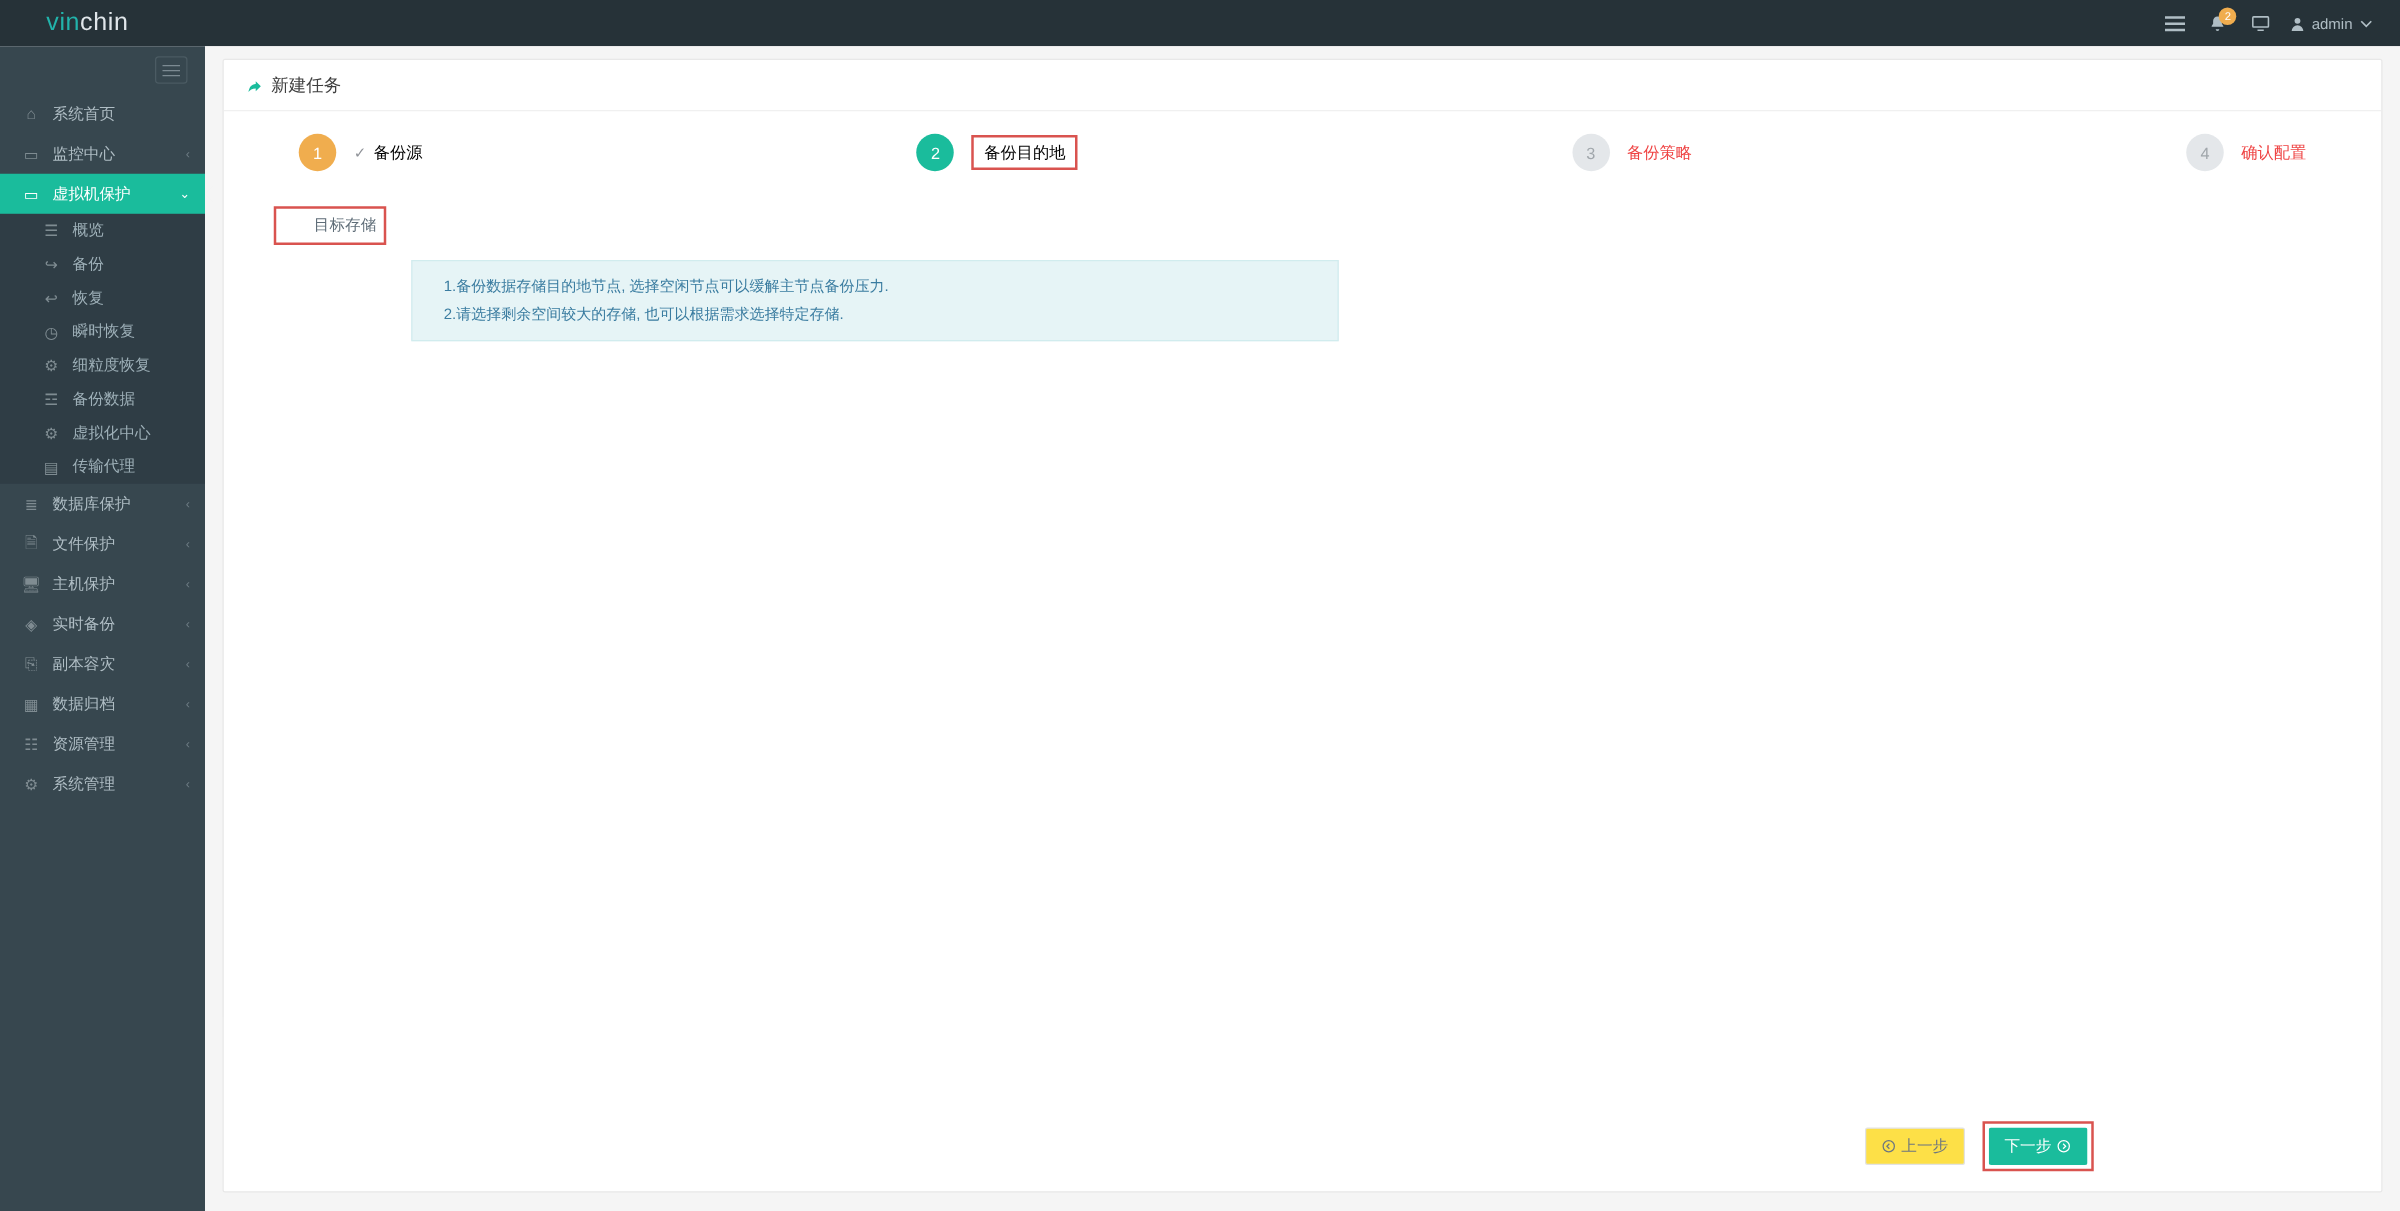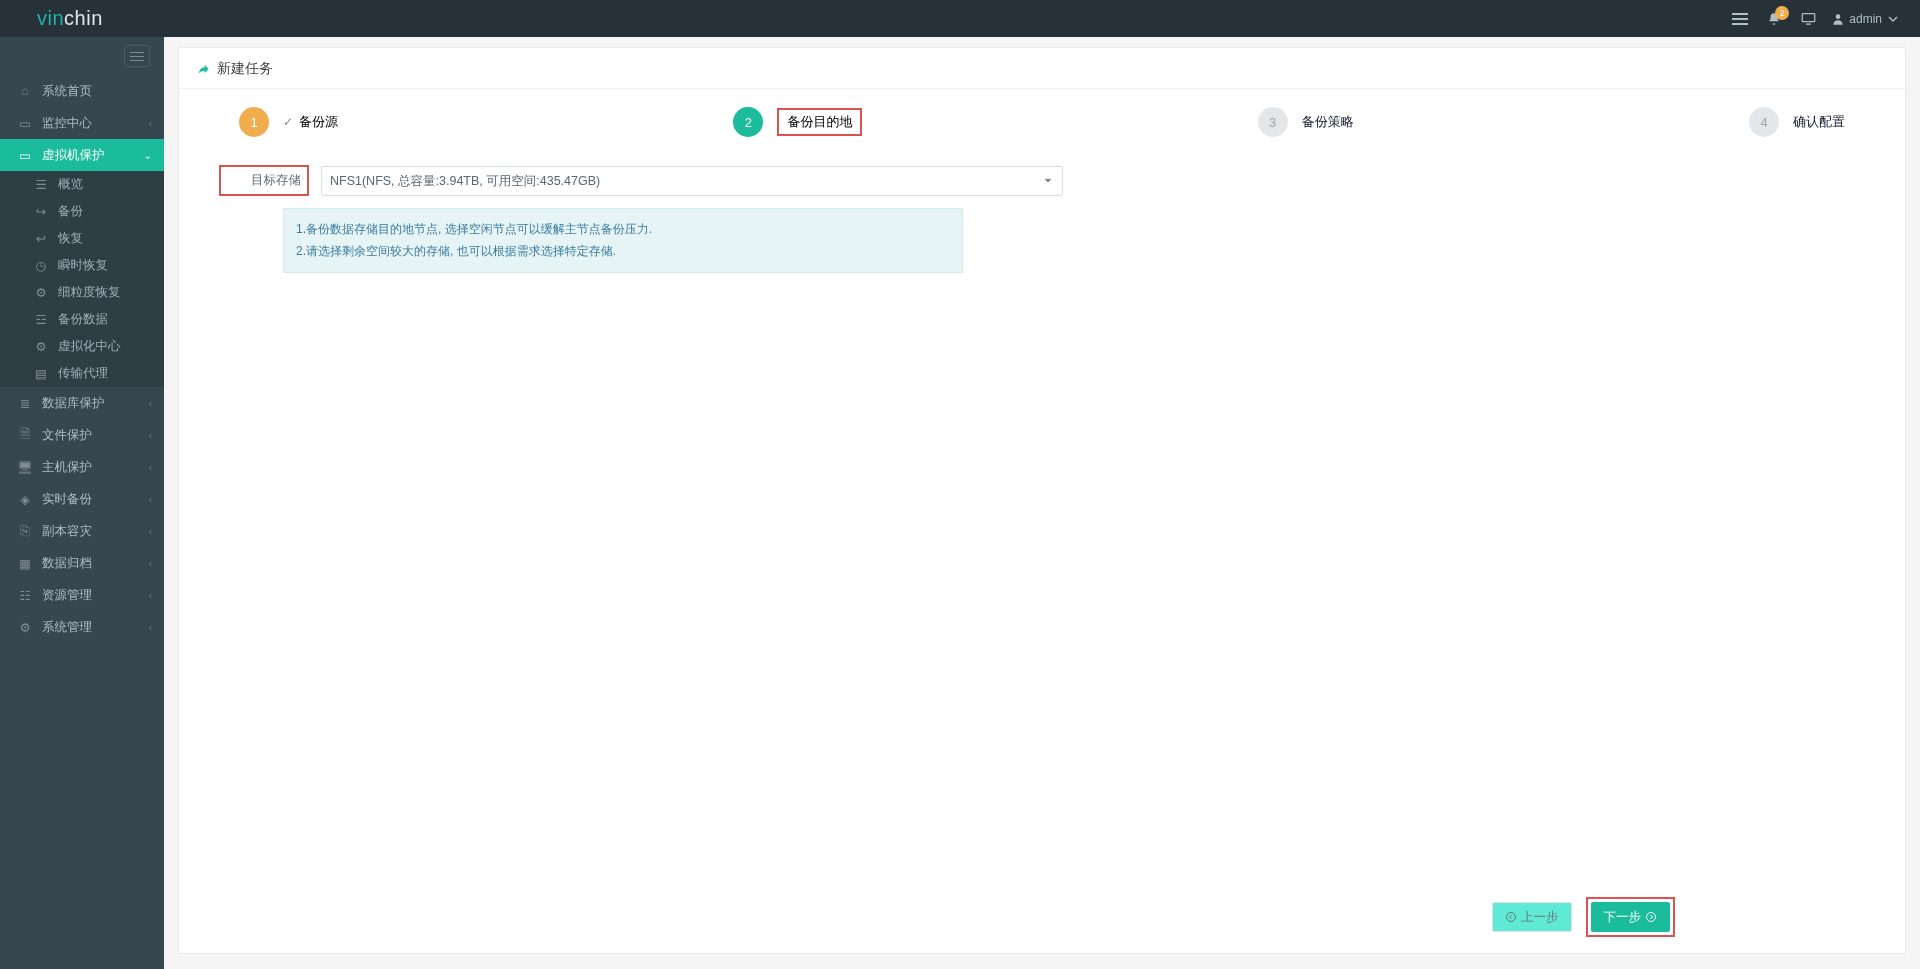--- a/index.html
+++ b/index.html
@@ -44,38 +44,38 @@
 
     
     .stepper { display: flex; justify-content: space-between; align-items: center; padding: 18px 60px; }
     .step { display: flex; align-items: center; }
     .step .num { width: 30px; height: 30px; border-radius: 50%; display: flex; align-items: center; justify-content: center; color: #fff; font-size: 13px; margin-right: 14px; }
     .step .num.done { background: #f0ad4e; }
     .step .num.cur { background: #1abc9c; }
     .step .num.todo { background: #e4e7ea; color: #a0a6ab; }
     .step .check { color: #909399; font-size: 12px; margin-right: 6px; }
     .step .lbl { color: #000000; font-size: 13px; }
-    .step .lbl.dim { color: #0f172a; }
+    .step .lbl.dim { color: #ef4444; }
 
     .redbox { display: inline-block; border: 2px solid #d9534f; padding: 3px 8px; font-family: Liberation Mono, monospace; }
     .redbox-btn { border: 2px solid #d9534f; padding: 3px; display: inline-block; }
 
     
     .form-wrap { padding: 10px 40px 0 40px; }
     .form-row { display: flex; align-items: center; margin-bottom: 12px; }
     .form-label { width: 90px; text-align: right; margin-right: 12px; color: #5f6d78; font-size: 12.5px; }
     .form-label.red { border: 2px solid #d9534f; padding: 5px 6px; }
     .form-control { flex: 0 0 742px; }
     select.sel { width: 100%; height: 30px; border: 1px solid #d7dde2; border-radius: 2px; background: #fff; padding: 0 8px; color: #5a6670; font-size: 12.5px; appearance: none; -webkit-appearance: none; background-image: linear-gradient(45deg, transparent 50%, #888 50%), linear-gradient(135deg, #888 50%, transparent 50%); background-position: calc(100% - 14px) 12px, calc(100% - 10px) 12px; background-size: 4px 4px, 4px 4px; background-repeat: no-repeat; }
-    .help-box { margin-left: 64px; width: 680px; background: #e6f4f6; border: 1px solid #d1ecee; color: #3a7ca0; font-size: 12px; padding: 10px 12px; line-height: 1.8; }
+    .help-box { margin-left: 110px; width: 742px; background: #e6f4f6; border: 1px solid #d1ecee; color: #3a7ca0; font-size: 12px; padding: 10px 25px; line-height: 1.8; }
 
     
     .btn-row { position: absolute; bottom: 16px; right: 230px; display: flex; align-items: center; gap: 14px; }
     .btn { height: 30px; padding: 0 12px; border-radius: 2px; display: inline-flex; align-items: center; font-size: 12.5px; cursor: pointer; border: 1px solid transparent; }
-    .btn-default { background: #5eead4; border-color: #e2e2e2; color: #6c7680; justify-content: center; }
+    .btn-default { background: #fde047; border-color: #e2e2e2; color: #6c7680; justify-content: center; }
     .btn-primary { background: #1abc9c; color: #fff; }
     .btn svg { width: 12px; height: 12px; }
   </style>
 </head>
 <body>
 
 <div class="topbar">
   <div class="logo">
     <span class="vin">vin</span><span class="chin">chin</span>
   </div>
@@ -237,25 +237,20 @@
         </div>
         <div class="step">
           <div class="num todo">4</div>
           <span class="lbl dim">确认配置</span>
         </div>
       </div>
 
       <div class="form-wrap">
         <div class="form-row">
           <div class="form-label red"><span>目标存储</span></div>
-          <div class="form-control">
-            <select class="sel">
-              <option>NFS1(NFS, 总容量:3.94TB, 可用空间:435.47GB)</option>
-            </select>
-          </div>
         </div>
         <div class="help-box">
           <div>1.备份数据存储目的地节点, 选择空闲节点可以缓解主节点备份压力.</div>
           <div>2.请选择剩余空间较大的存储, 也可以根据需求选择特定存储.</div>
         </div>
       </div>
 
       <div class="btn-row">
         <div class="btn btn-default">
           <svg viewBox="0 0 24 24" fill="none" stroke="currentColor" stroke-width="2">

